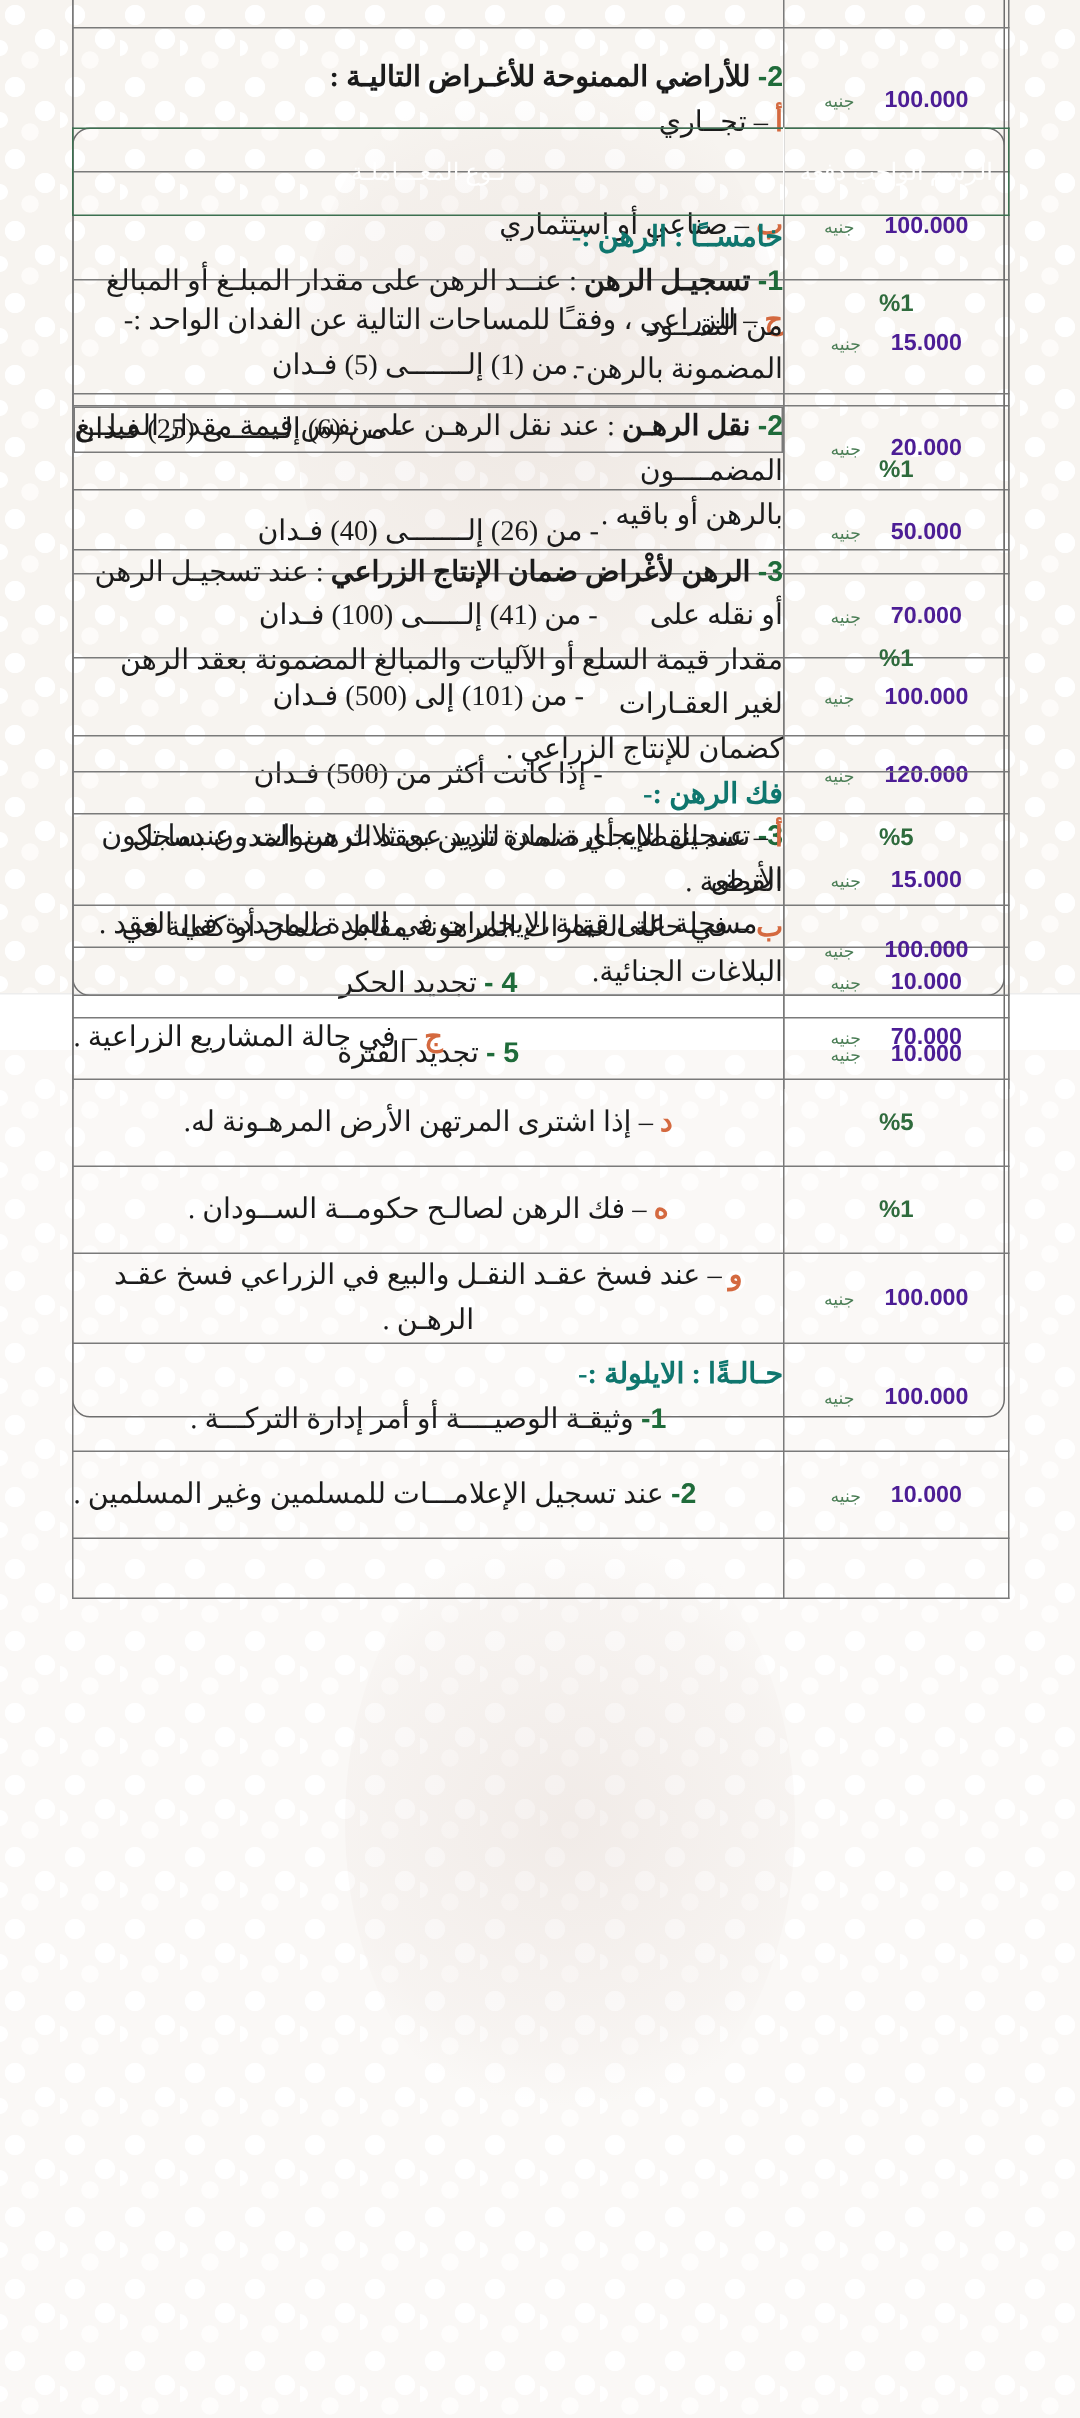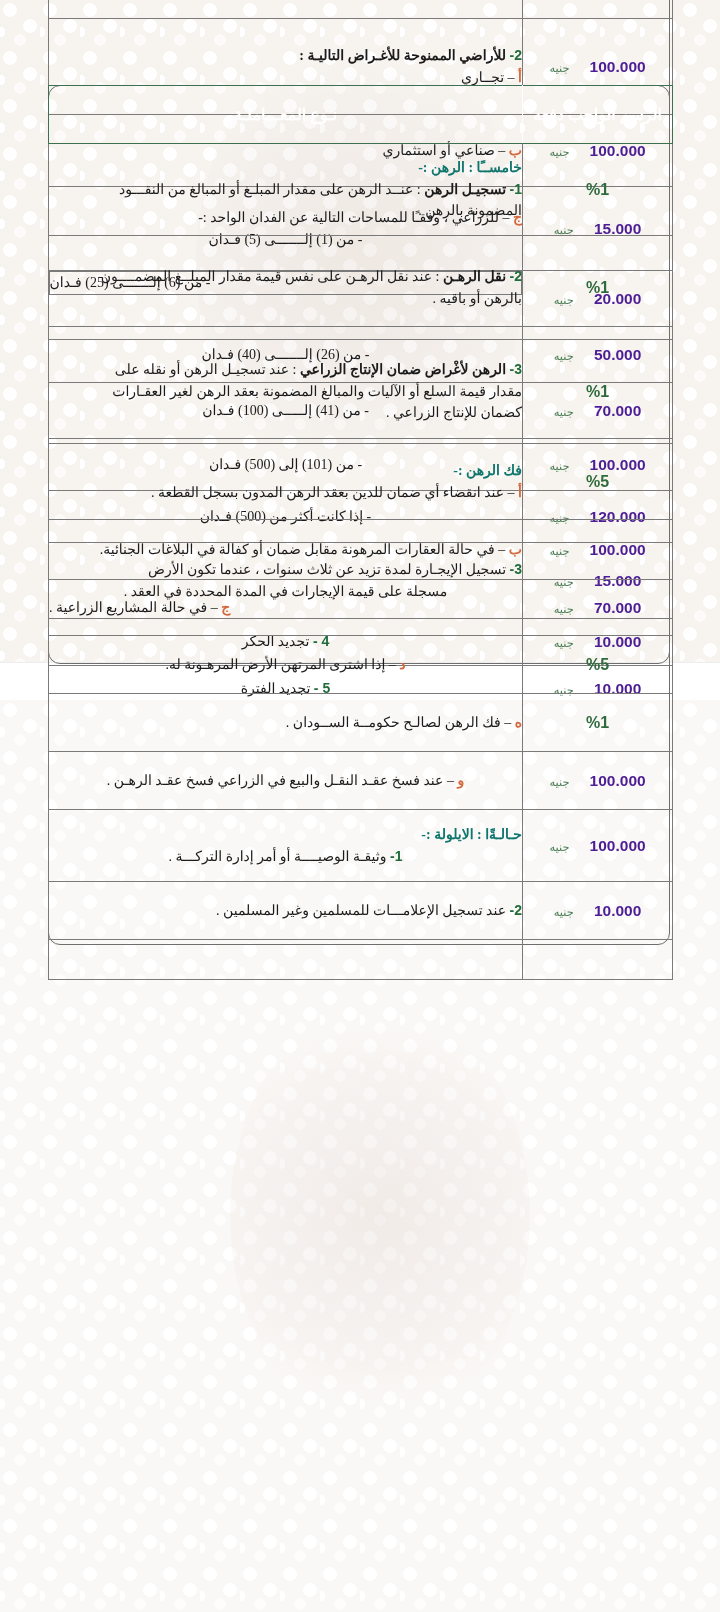--- a/index.html
+++ b/index.html
@@ -92,21 +92,21 @@
     box-sizing: border-box;
     pointer-events: none;
   }
   .frame-one { top: -60px; height: 724px; }
   .frame-two { top: 85px;  height: 860px; }
 
   
   .c-desc {
     padding: 9px 16px 10px 14px;
     text-align: right;
-    font-size: 14px;
+    font-size: 19px;
     line-height: 1.55;
     color: #1b1b1b;
     direction: rtl;
   }
   .c-fee {
     text-align: center;
     padding: 8px 4px;
     font-size: 15px;
     color: #2f6b3d;
     white-space: nowrap;
@@ -138,21 +138,21 @@
   .bold-ar   { font-weight: bold; text-align: center; }
   .line2     { display: block; text-align: right; }
   .line-center { display: block; text-align: center; }
 
   
   .thead-cell {
     background: #3c7050;
     color: #ffffff;
     text-align: center;
     font-size: 16px;
-    font-weight: bold;
+    font-weight: normal;
     letter-spacing: .5px;
     padding: 14px 6px;
     border-color: #3c7050 !important;
   }
   .thead-cell.left-sep { border-left: 1.5px solid #ffffff !important; }
   .head-round-r { border-top-right-radius: 12px; }
   .head-round-l { border-top-left-radius: 12px; }
 
   .clipper { position: absolute; left:0; top:0; width:720px; height:1612px; overflow:hidden; }
 </style>
@@ -414,21 +414,21 @@
         <td class="c-desc" style="text-align:center">
           <span class="mk-letter">د</span>
           <span>– إذا اشترى المرتهن الأرض المرهـونة له.</span>
         </td>
       </tr>
 
       <tr style="height:58px">
         <td class="c-fee">
           <span class="fee-pct">%<span>1</span></span>
         </td>
-        <td class="c-desc" style="text-align:right">
+        <td class="c-desc" style="text-align:center">
           <span class="mk-letter">ه</span>
           <span>– فك الرهن لصالـح حكومــة الســودان .</span>
         </td>
       </tr>
 
       <tr style="height:58px">
         <td class="c-fee">
           <span class="fee-num">100.000</span><span class="fee-unit">جنيه</span>
         </td>
         <td class="c-desc" style="text-align:center">
@@ -447,21 +447,21 @@
             <span class="mk-num">1-</span>
             <span>وثيقـة الوصيــــة أو أمر إدارة التركـــة .</span>
           </span>
         </td>
       </tr>
 
       <tr style="height:58px">
         <td class="c-fee">
           <span class="fee-num">10.000</span><span class="fee-unit">جنيه</span>
         </td>
-        <td class="c-desc" style="text-align:right">
+        <td class="c-desc" style="text-align:left">
           <span class="mk-num">2-</span>
           <span>عند تسجيل الإعلامـــات للمسلمين وغير المسلمين .</span>
         </td>
       </tr>
 
       <tr style="height:40px">
         <td class="c-fee"></td>
         <td class="c-desc"></td>
       </tr>
 

